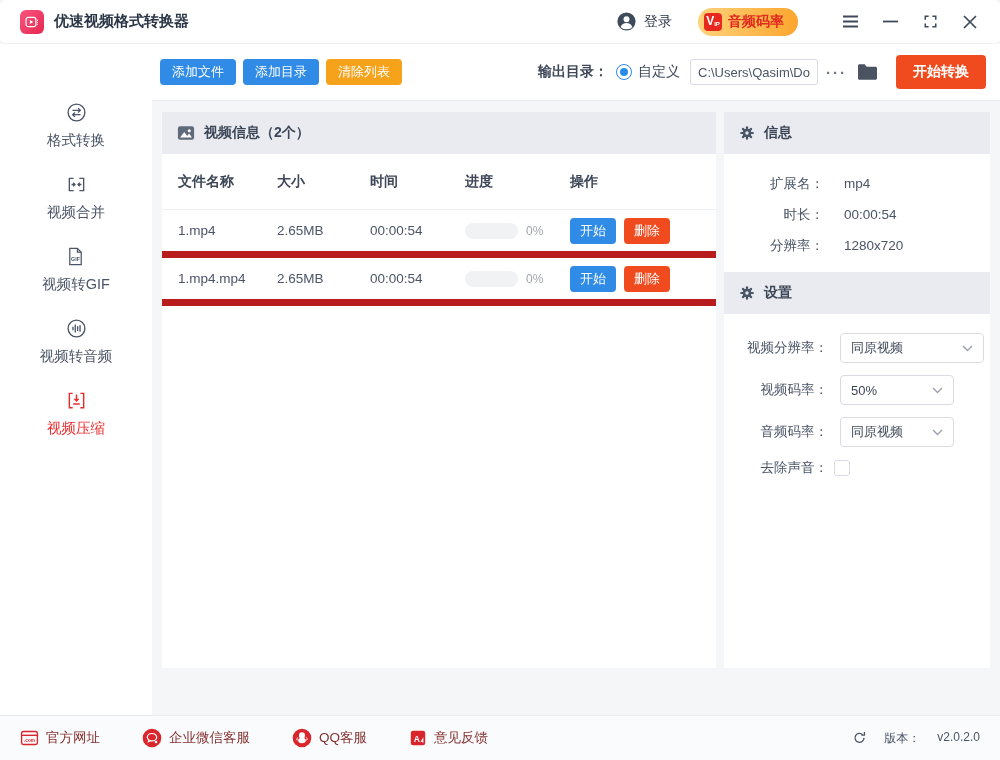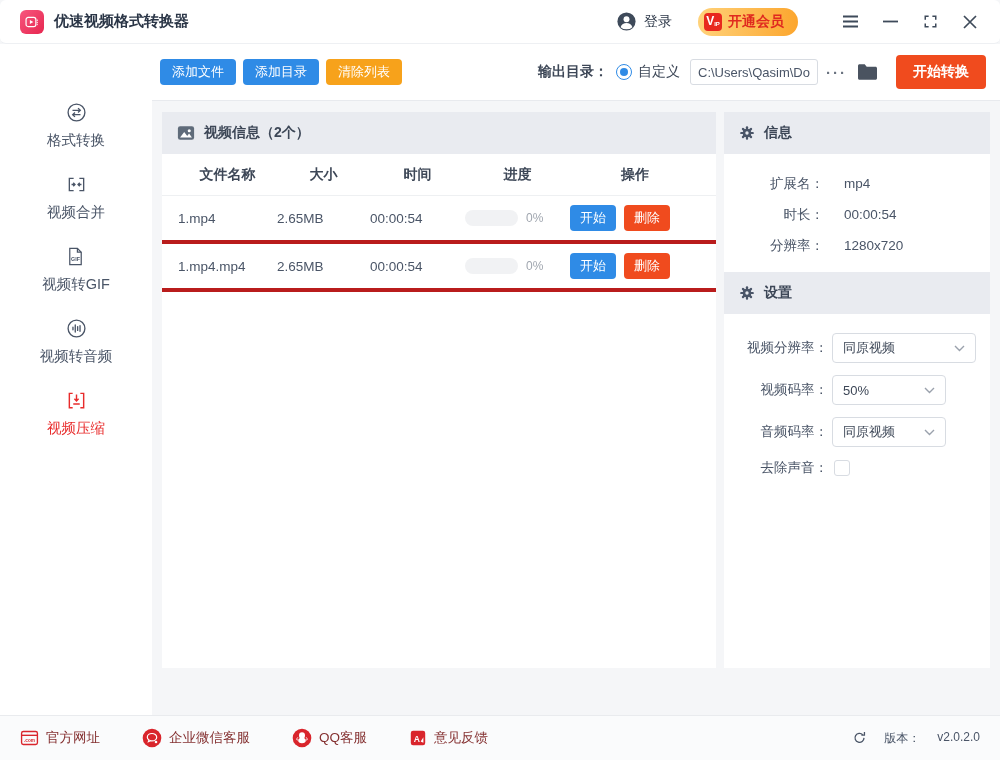--- a/index.html
+++ b/index.html
@@ -67,41 +67,41 @@
   
   .content { flex:1; display:flex; gap:8px; padding:11px 10px 0 10px; min-height:0; }
   .panel { background:#fff; height:556px; }
   .table-panel { flex:1; min-width:0; }
   .right-panel { width:266px; flex:0 0 auto; }
   .panel-header { height:42px; background:#e9ebf0; display:flex; align-items:center;
     gap:9px; padding:0 15px; font-size:14px; font-weight:700; color:#3d4757; }
 
   .thead, .trow { display:grid; grid-template-columns:99px 93px 95px 105px 1fr;
     align-items:center; padding:0 16px; }
-  .thead { height:42px; font-size:14px; font-weight:700; color:#3d4757;
-    border-bottom:1px solid #eef0f2;text-align:center; }
-  .trow { height:48px; font-size:13.5px; color:#4a5567; border-bottom:4px solid #b91c1c; cursor:default; }
+  .thead { height:56px; font-size:14px; font-weight:700; color:#3d4757;
+    border-bottom:1px solid #eef0f2; }
+  .trow { height:48px; font-size:13.5px; color:#4a5567; border-bottom:7px solid #b91c1c; cursor:default; }
   .progress-cell { display:flex; align-items:center; gap:8px; }
   .pill { width:53px; height:16px; border-radius:8px; background:#f1f2f4; }
   .pct { font-size:12px; color:#a0a6af; }
   .action-cell { display:flex; gap:8px; }
   .mini-btn { height:26px; border:none; border-radius:4px; color:#fff; font-size:13px;
     padding:0 10px; cursor:pointer; font-family:inherit; }
   .mini-blue { background:#2f8be6; }
   .mini-red { background:#f04b1e; }
 
   
   .info-list { padding:14px 0 11px; }
   .info-row { height:31px; display:flex; align-items:center; font-size:13.5px; color:#4a5567; }
   .info-label { width:100px; text-align:right; flex:0 0 auto; }
   .info-value { margin-left:20px; }
   .settings-list { padding:19px 0 0; }
   .set-row { display:flex; align-items:center; margin-bottom:12px; font-size:13.5px; color:#4a5567; }
   .set-label { width:104px; text-align:right; flex:0 0 auto; }
-  .select { margin-left:4px; height:30px; background:#fff; border:1px solid #d8dce2;
+  .select { margin-left:12px; height:30px; background:#fff; border:1px solid #d8dce2;
     border-radius:4px; display:flex; align-items:center; justify-content:space-between;
     padding:8px 10px; font-size:13px; color:#3d4757; cursor:pointer;gap:16px; }
   .select.wide { width:144px; }
   .select.narrow { width:114px; }
   .checkbox { width:16px; height:16px; border:1px solid #d8dce2; border-radius:3px;
     background:#fff; margin-left:6px; cursor:pointer; }
 
   
   .footer { height:45px; background:#fafbfc; border-top:1px solid #e9ebee;
     display:flex; align-items:center; padding:0 20px; }
@@ -131,21 +131,21 @@
         <path d="M4.8 16.9c1-3 3.5-4.4 6.2-4.4s5.2 1.4 6.2 4.4a9.5 9.5 0 0 1-12.4 0z" fill="#fff"></path>
       </svg>
     </span>
     <span>登录</span>
   </div>
   <div class="vip-pill">
     <span class="vip-badge">
       <b>V</b>
         <i>IP</i>
     </span>
-    <span class="vip-text">开通会员</span>
+    <span class="vip-text">音频码率</span>
   </div>
   <div class="win-btn">
     <svg width="17" height="13" viewBox="0 0 17 13">
         <path d="M1 1.5h15M1 6.5h15M1 11.5h15" stroke="#3e4a5a" stroke-width="1.8"></path>
       </svg>
   </div>
   <div class="win-btn">
     <svg width="15" height="3" viewBox="0 0 15 3">
         <path d="M0 1.5h15" stroke="#3e4a5a" stroke-width="1.8"></path>
       </svg>

